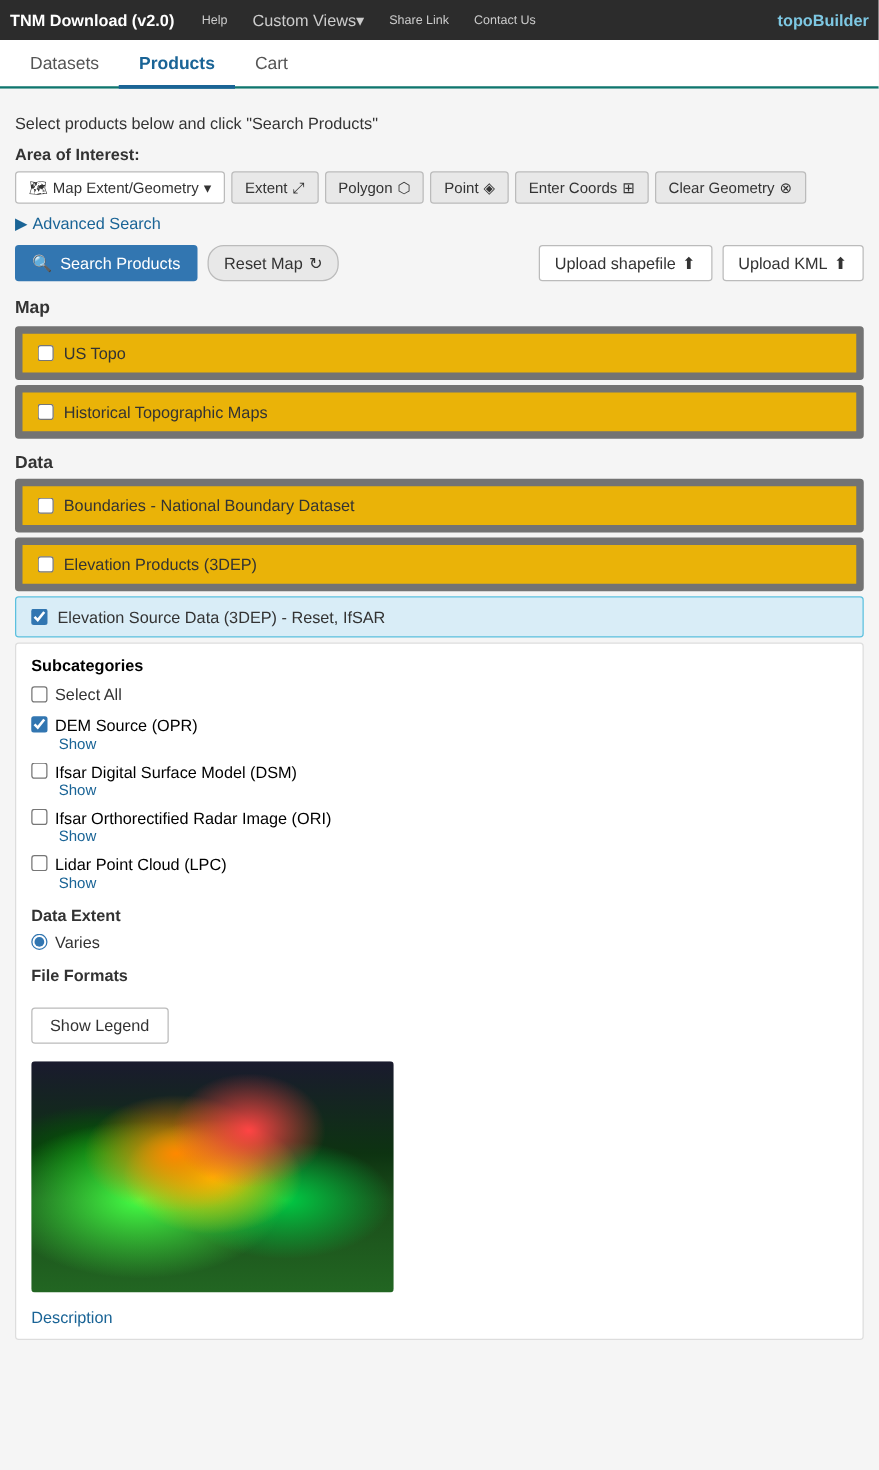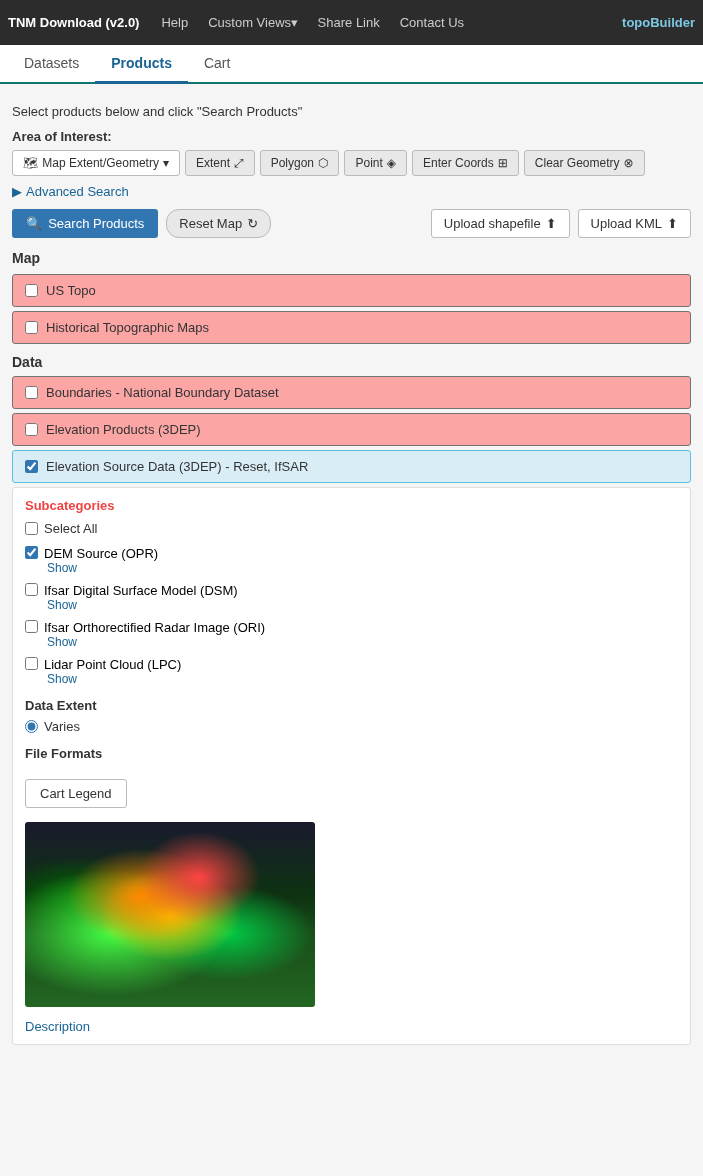--- a/index.html
+++ b/index.html
@@ -5,32 +5,32 @@
     * { box-sizing: border-box; margin: 0; padding: 0; }
     body { font-family: Arial, sans-serif; font-size: 13px; background: #f5f5f5; width: 703px; }
 
     
     .top-nav {
       background: #2c2c2c;
       color: #fff;
       display: flex;
       align-items: center;
       padding: 0 8px;
-      height: 45px;
+      height: 32px;
       gap: 0;
     }
     .top-nav .brand {
       font-weight: bold;
       font-size: 13px;
       color: #fff;
       margin-right: 12px;
     }
     .top-nav .nav-link {
       color: #ccc;
-      font-size: 13px;
+      font-size: 10px;
       padding: 0 10px;
       height: 32px;
       display: flex;
       align-items: center;
       cursor: pointer;
       text-decoration: none;
     }
     .top-nav .custom-views {
       color: #ccc;
       font-size: 13px;
@@ -186,22 +186,22 @@
     
     .map-label {
       font-size: 14px;
       font-weight: bold;
       color: #333;
       margin-bottom: 8px;
     }
 
     
     .product-item {
-      background: #fca5a5;
-      border: 1px solid #737373;
+      background: #eab308;
+      border: 6px solid #737373;
       border-radius: 3px;
       padding: 8px 12px;
       margin-bottom: 4px;
       display: flex;
       align-items: center;
       gap: 8px;
       font-size: 13px;
       color: #333;
     }
     .product-item input[type="checkbox"] { cursor: pointer; }
@@ -218,21 +218,21 @@
     .subcategories-panel {
       background: #fff;
       border: 1px solid #ddd;
       border-radius: 3px;
       padding: 10px 12px;
       margin-top: 2px;
     }
     .subcategories-title {
       font-size: 13px;
       font-weight: bold;
-      color: #ef4444;
+      color: #000000;
       margin-bottom: 8px;
     }
     .subcategory-item {
       display: flex;
       flex-direction: column;
       margin-bottom: 8px;
     }
     .subcategory-row {
       display: flex;
       align-items: flex-start;
@@ -494,21 +494,21 @@
         </div>
       </div>
     </div>
 
     
     <div class="detail-section">
       <div class="detail-section-title">File Formats</div>
     </div>
 
     
-    <button class="legend-btn">Cart Legend</button>
+    <button class="legend-btn">Show Legend</button>
 
     
     <div class="image-preview">
       <div class="lidar-viz"></div>
     </div>
 
     
     <a class="description-link">Description</a>
 
   </div>

